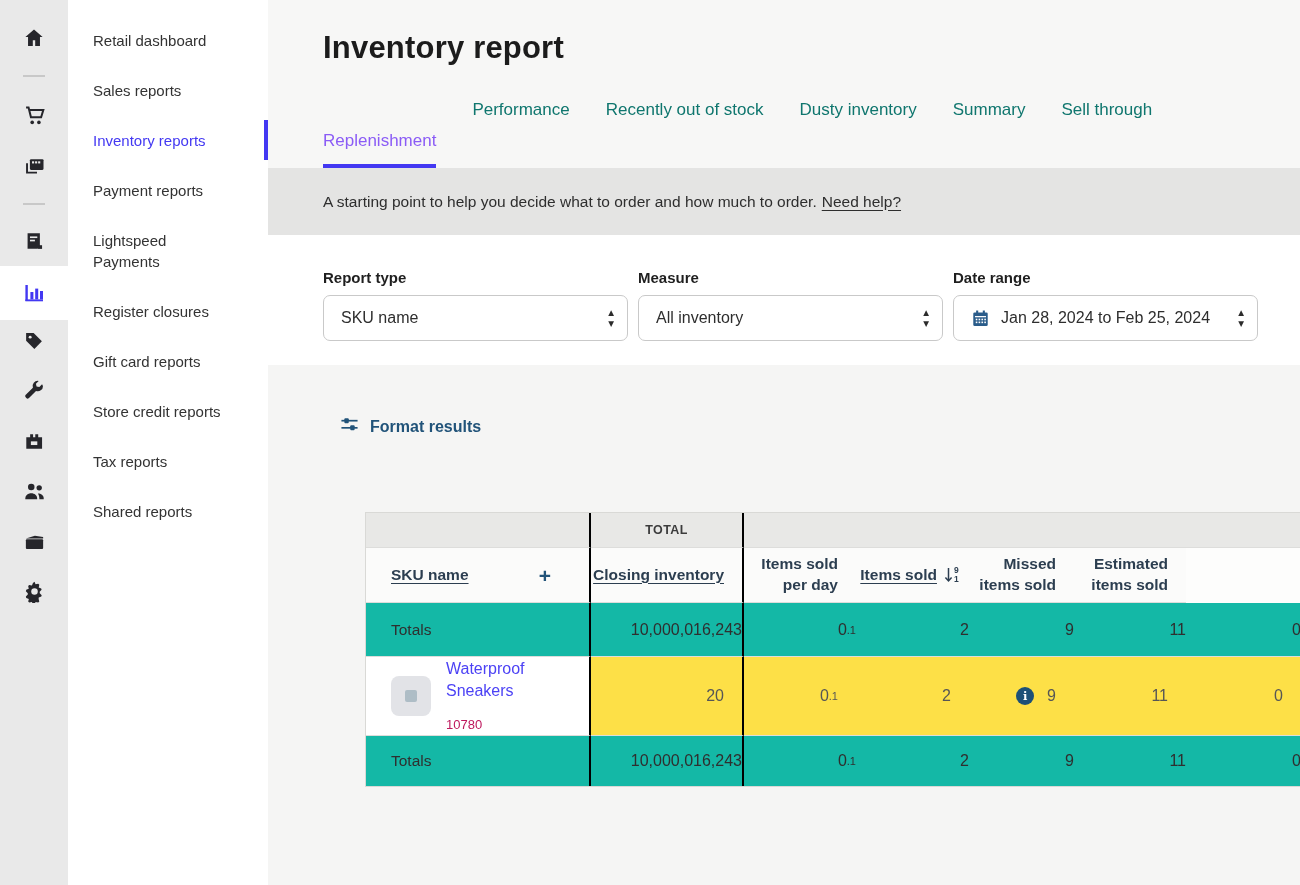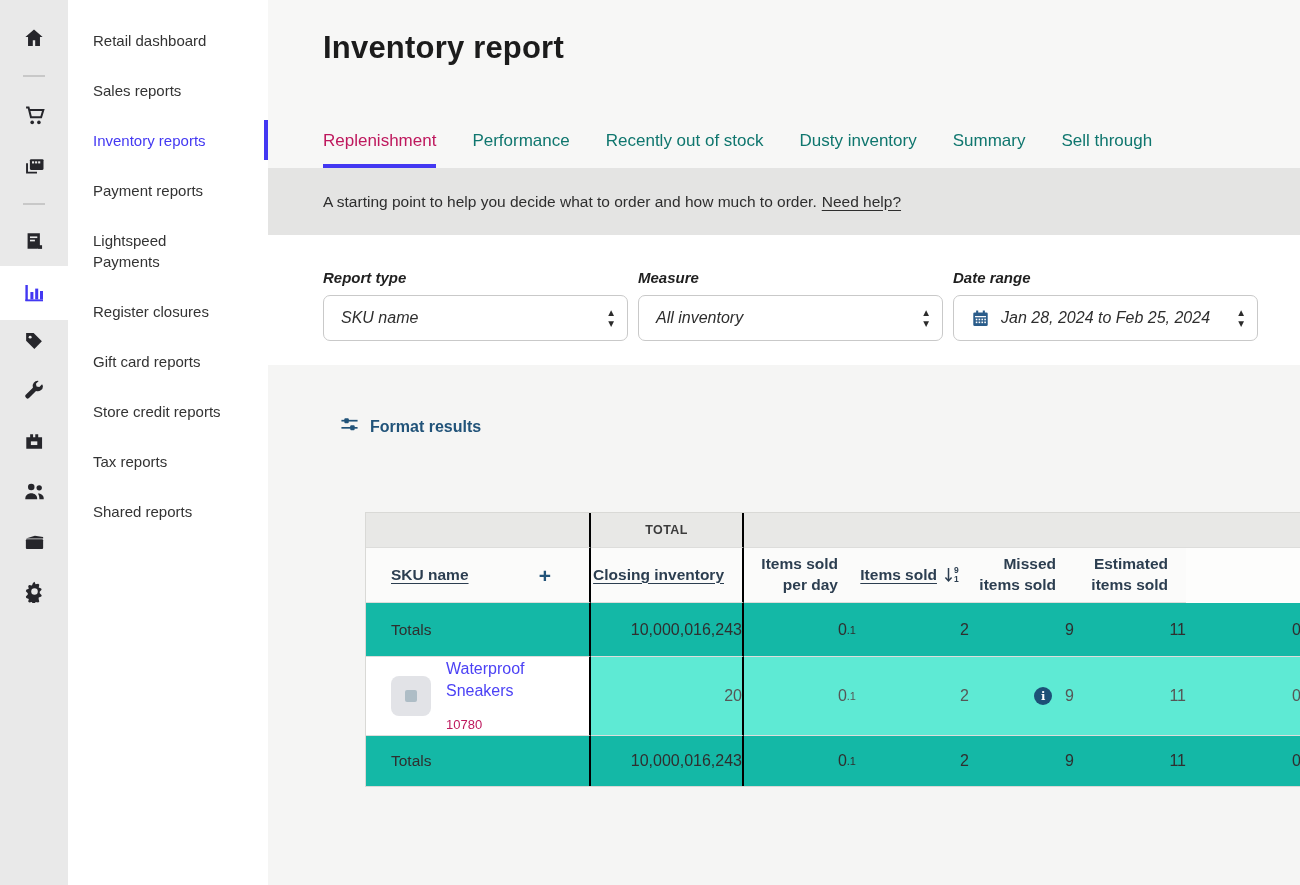--- a/index.html
+++ b/index.html
@@ -20,27 +20,27 @@
   .side-item.tall { min-height:71px; }
   .side-item.active { color:#4338f2; }
   .side-item.active::after { content:""; position:absolute; right:0; top:5px; bottom:5px; width:4px; background:#4338f2; }
 
   
   .main { position:absolute; left:268px; top:0; width:1032px; height:885px; background:#f5f5f4; overflow:hidden; }
   .main-top { height:168px; background:#f7f7f6; position:relative; }
   .page-title { position:absolute; left:55px; top:30px; font-size:31px; font-weight:700; color:#1c1c1c; letter-spacing:.2px; }
   .tabs { position:absolute; left:55px; bottom:0; display:flex; gap:36px; }
   .tab { font-size:17px; color:#0f766e; padding-bottom:13px; border-bottom:4px solid transparent; cursor:pointer; white-space:nowrap; }
-  .tab.active { color:#be185d; border-bottom-color:#4338f2; }
+  .tab.active { color:#8b5cf6; border-bottom-color:#4338f2;margin-top:31px; }
 
   .banner { height:67px; background:#e4e4e3; display:flex; align-items:center; padding-left:55px; font-size:15.5px; color:#2e2e2e; }
   .banner a { color:#2e2e2e; text-decoration:underline; text-underline-offset:3px; margin-left:5px; cursor:pointer; }
 
   .filters { height:130px; background:#ffffff; display:flex; padding:34px 0 0 55px; gap:10px; }
-  .filter-group { width:305px; flex:0 0 auto;font-style:italic; }
+  .filter-group { width:305px; flex:0 0 auto; }
   .filter-label { font-size:15px; font-weight:700; color:#1f1f1f; margin-bottom:9px; }
   .select-box { position:relative; height:46px; background:#fff; border:1px solid #c9c9c9; border-radius:7px; display:flex; align-items:center; padding:0 34px 0 17px; font-size:16px; color:#2e2e2e; cursor:pointer; }
   .select-box .cal { margin-right:11px; flex:0 0 auto; display:flex; }
   .spin { position:absolute; right:13px; top:50%; transform:translateY(-50%); display:flex; flex-direction:column; align-items:center; gap:3px; font-family:"DejaVu Sans",sans-serif; font-size:7.5px; color:#2b2b2b; line-height:1; }
 
   .content { position:relative; height:510px; background:#f5f5f4; }
   .format-btn { position:absolute; left:72px; top:50px; display:flex; align-items:center; gap:11px; color:#215379; font-size:16px; font-weight:700; cursor:pointer; }
 
   
   .report-table { position:absolute; left:97px; top:147px; width:936px; border:1px solid #d9d9d6; background:#fdfdfc; }
@@ -52,21 +52,21 @@
   .head-num { justify-content:flex-end; text-align:right; line-height:1.35; }
   .head-row .u, .u { text-decoration:underline; text-underline-offset:3px; }
   .sku-head { padding-left:25px !important; justify-content:space-between; padding-right:38px !important; }
   .plus { color:#215379; font-size:21px; font-weight:700; line-height:1; cursor:pointer; }
   .sort-ic { display:inline-flex; align-items:center; margin-left:7px; color:#2c3e50; }
   .sort-ic .arrow svg { display:block; }
   .sort-digits { display:flex; flex-direction:column; font-size:8.5px; font-weight:700; line-height:1.05; margin-left:1px; }
   .totals-row > div { background:#14b8a6; height:54px; display:flex; align-items:center; font-size:16px; font-weight:400; color:#2f2f2f; justify-content:flex-end; }
   .totals-row .label-cell { justify-content:flex-start; padding-left:25px; font-size:15.5px; }
   .totals-row.last > div { height:50px; border-bottom:none; }
-  .prod-row > div { background:#5eead4; height:79px; display:flex; align-items:center; font-size:16px; color:#565656; justify-content:flex-end; }
+  .prod-row > div { background:#fde047; height:79px; display:flex; align-items:center; font-size:16px; color:#565656; justify-content:flex-end; padding-right:18px; }
   .prod-row .prod-cell { background:#ffffff; justify-content:flex-start; padding:0 10px 0 25px; }
   .thumb { width:40px; height:40px; border-radius:8px; background:#e2e3e7; display:flex; align-items:center; justify-content:center; flex:0 0 auto; margin-right:15px; }
   .thumb-inner { width:12px; height:12px; border-radius:2px; background:#aebdc6; }
   .prod-text { display:flex; flex-direction:column; line-height:1.4; }
   .prod-link { color:#4c42f5; font-size:16px; max-width:115px; cursor:pointer; }
   .prod-sku { color:#be185d; font-size:13px; margin-top:13px; }
   .dec { font-size:11px; }
   .missed-cell { gap:13px; }
   .info-ic { width:18px; height:18px; border-radius:50%; background:#1d5077; color:#fff; font-size:11.5px; font-weight:700; display:inline-flex; align-items:center; justify-content:center; font-family:"DejaVu Serif",serif; cursor:pointer; }
 </style>

